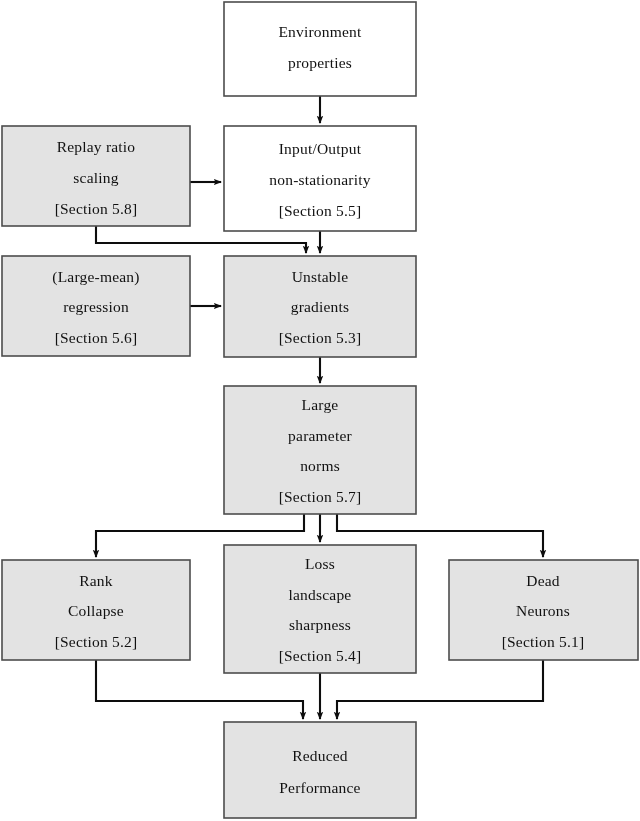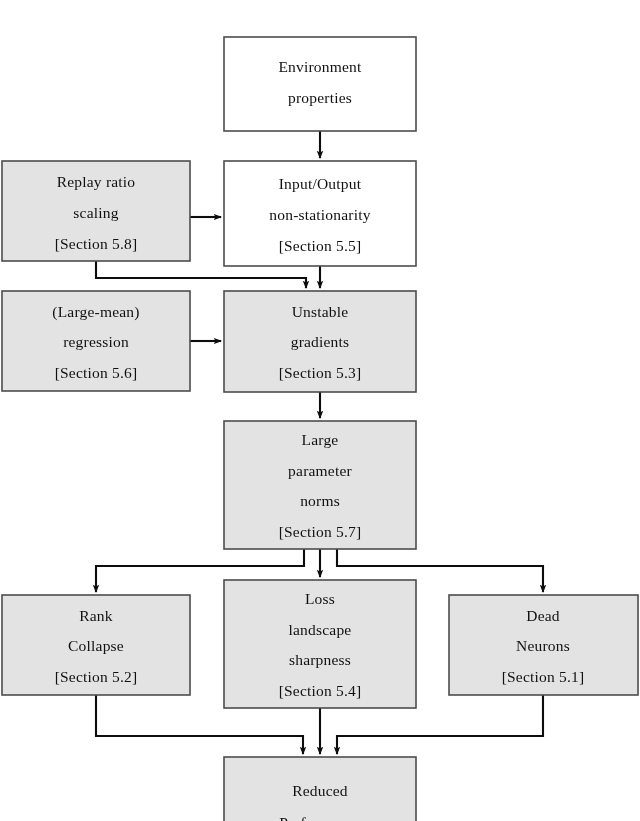--- a/index.html
+++ b/index.html
@@ -11,21 +11,20 @@
     width: 640px;
     height: 821px;
     font-family: "Liberation Serif", "DejaVu Serif", serif;
     overflow: hidden;
   }
   #diagram-root {
     position: relative;
     width: 640px;
     height: 699px;
     background: #ffffff;
-    margin-top: 35px;
   }
   svg#flow-svg {
     position: absolute;
     top: 0;
     left: 0;
     width: 640px;
     height: 821px;
     display: block;
   }
   .node-rect {

